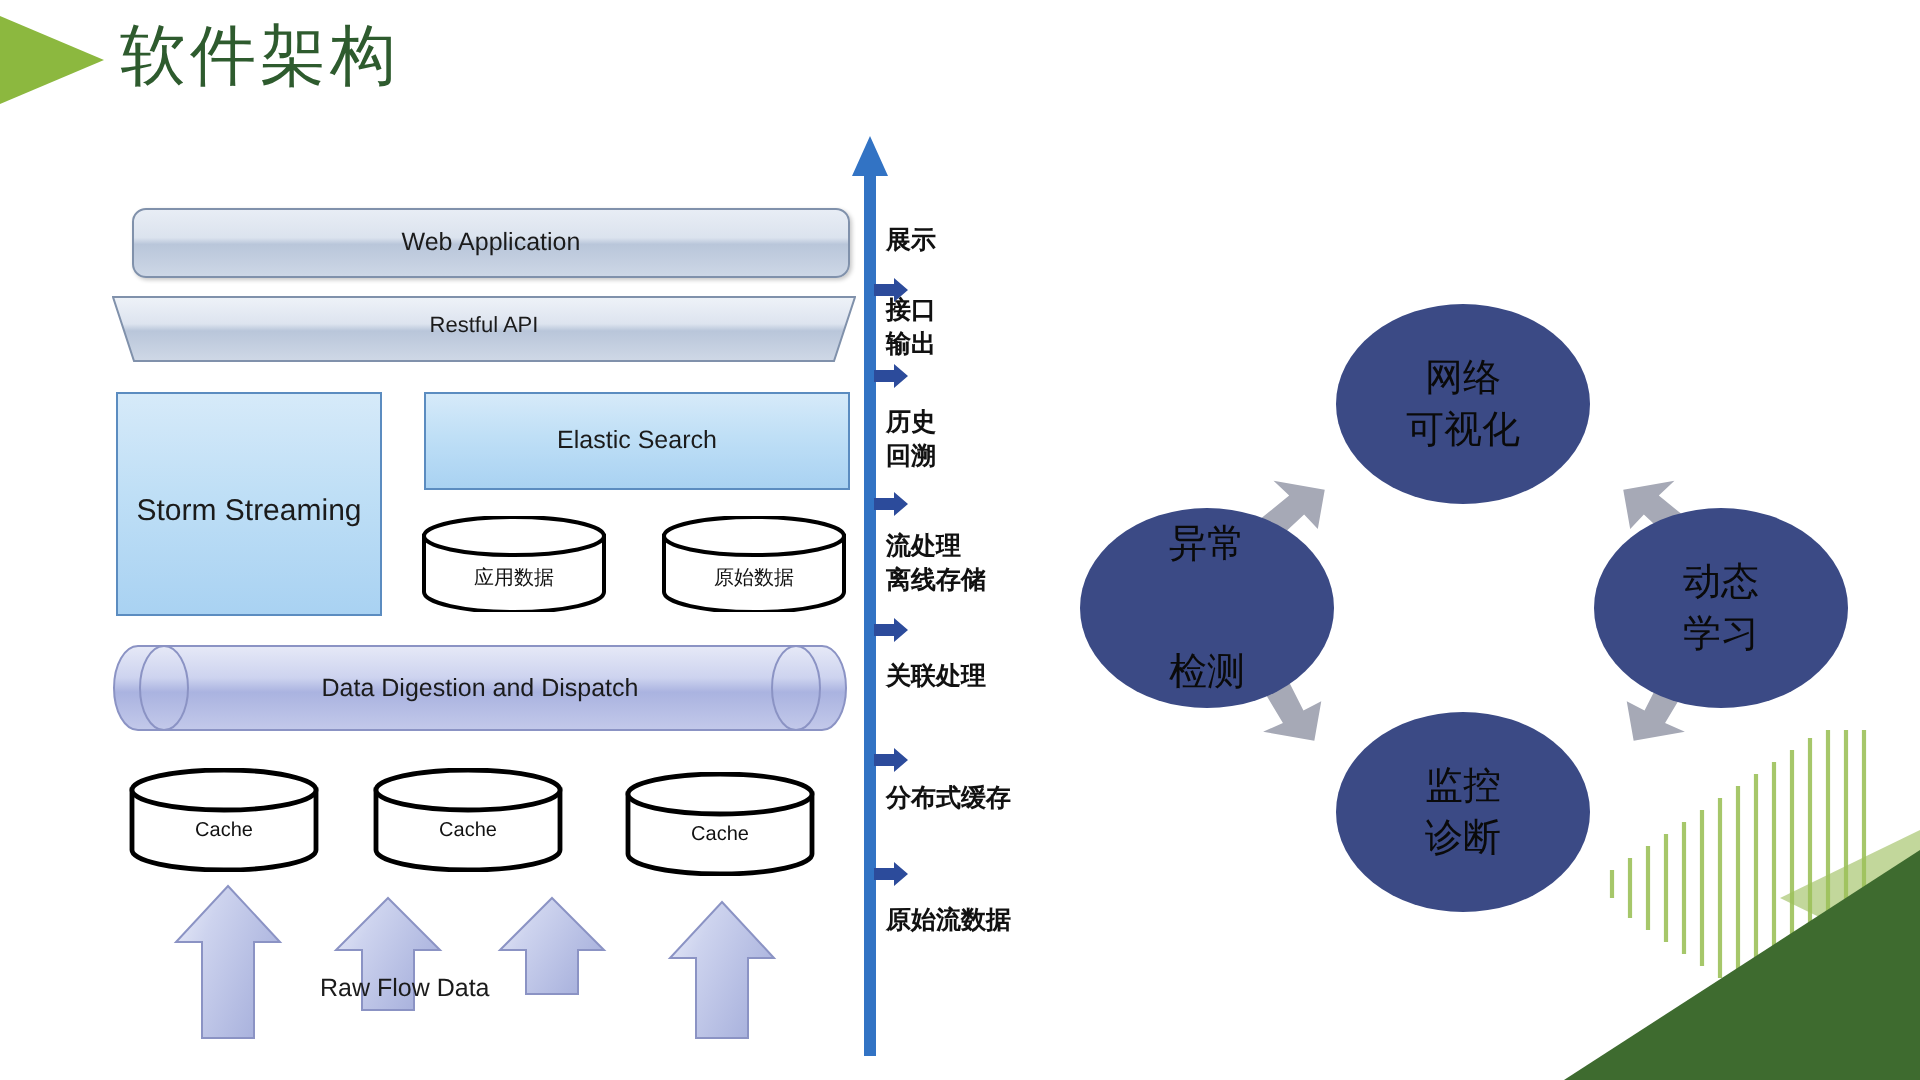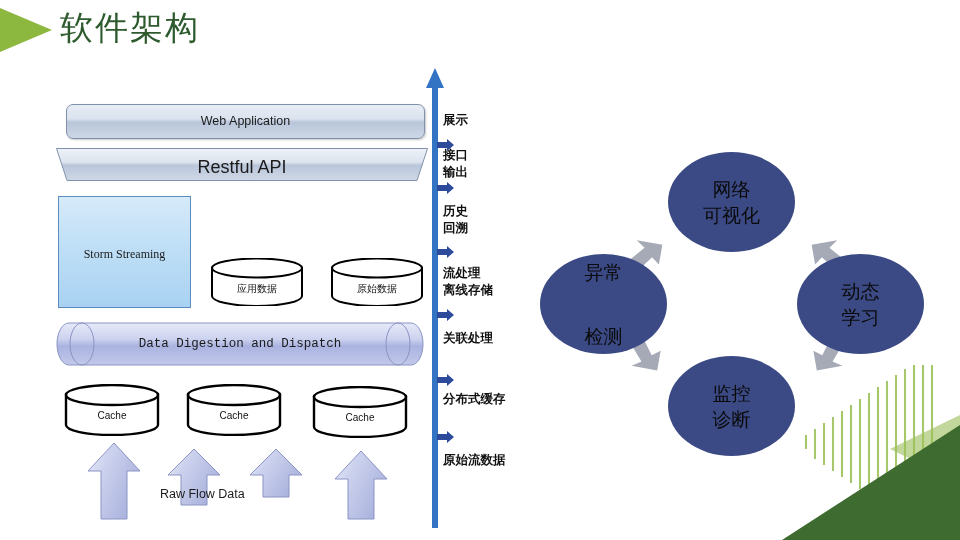--- a/index.html
+++ b/index.html
@@ -28,46 +28,46 @@
 
   .webapp{
     position:absolute;left:66px;top:104px;width:357px;height:33px;
     border:1px solid #8091ab;border-radius:7px;
     background:linear-gradient(to bottom,#e8edf5 0%,#dbe3ee 42%,#b9c6da 52%,#cdd7e6 100%);
     box-shadow:1px 1px 2px rgba(0,0,0,.22);
   }
   .webapp span{position:absolute;left:0;top:9px;width:100%;text-align:center;font-size:12.5px;color:#1b1b1b;}
 
   .restful{position:absolute;left:56px;top:148px;width:372px;height:33px;}
-  .restful span{position:absolute;left:0;top:9px;width:100%;text-align:center;font-size:18px;color:#1b1b1b;}
+  .restful span{position:absolute;left:0;top:9px;width:100%;text-align:center;font-size:11px;color:#1b1b1b;}
 
   .storm{
     position:absolute;left:58px;top:196px;width:131px;height:110px;
     border:1px solid #5b8cc0;
     background:linear-gradient(to bottom,#d6eaf9 0%,#bfdff6 45%,#a9d2f2 100%);
   }
-  .storm span{position:absolute;left:0;top:50px;width:100%;text-align:center;font-size:12px;color:#1b1b1b;font-family:Liberation Serif, serif;}
+  .storm span{position:absolute;left:0;top:50px;width:100%;text-align:center;font-size:15px;color:#1b1b1b;}
 
   .elastic{
     position:absolute;left:212px;top:196px;width:211px;height:47px;
     border:1px solid #5b8cc0;
     background:linear-gradient(to bottom,#d6eaf9 0%,#bfdff6 45%,#a9d2f2 100%);
   }
   .elastic span{position:absolute;left:0;top:16px;width:100%;text-align:center;font-size:12.5px;color:#1b1b1b;}
 
   
   .cyl{position:absolute;}
   .cyl .cyl-label{
     position:absolute;left:0;width:100%;text-align:center;
     font-size:10px;color:#111;
     font-family:"DejaVu Sans","Liberation Sans",sans-serif;
   }
   .cyl .cyl-label.en{font-family:"Liberation Sans",sans-serif;}
 
-  .pipe{position:absolute;left:56px;top:322px;width:368px;height:44px;font-family:Liberation Mono, monospace;}
+  .pipe{position:absolute;left:56px;top:322px;width:368px;height:44px;}
   .pipe span{
     position:absolute;left:0;top:15px;width:100%;text-align:center;
     font-size:12.5px;color:#1b1b1b;
   }
 
   .uparrow{position:absolute;}
   .rawlabel{
     position:absolute;left:160px;top:487px;
     font-size:12.5px;color:#1b1b1b;white-space:nowrap;
   }
@@ -125,20 +125,23 @@
         </defs>
         <polygon points="0.5,0.5 371.5,0.5 361,32.5 11,32.5" fill="url(#gTrap)" stroke="#8091ab" stroke-width="1"></polygon>
       </svg>
       <span>Restful API</span>
     </div>
 
     <div class="storm">
       <span>Storm Streaming</span>
     </div>
 
+    <div class="elastic">
+      <span>Elastic Search</span>
+    </div>
 
     <div class="cyl" style="left:210px;top:258px;width:94px;height:48px;">
       <svg width="94" height="48" viewBox="0 0 94 48" style="position:absolute;left:0;top:0;">
         <path d="M2,10 L2,38 A45,10 0 0 0 92,38 L92,10 Z" fill="#ffffff" stroke="#000" stroke-width="2"></path>
         <ellipse cx="47" cy="10" rx="45" ry="9.5" fill="#ffffff" stroke="#000" stroke-width="2"></ellipse>
       </svg>
       <div class="cyl-label" style="top:24px;">应用数据</div>
     </div>
 
     <div class="cyl" style="left:330px;top:258px;width:94px;height:48px;">

